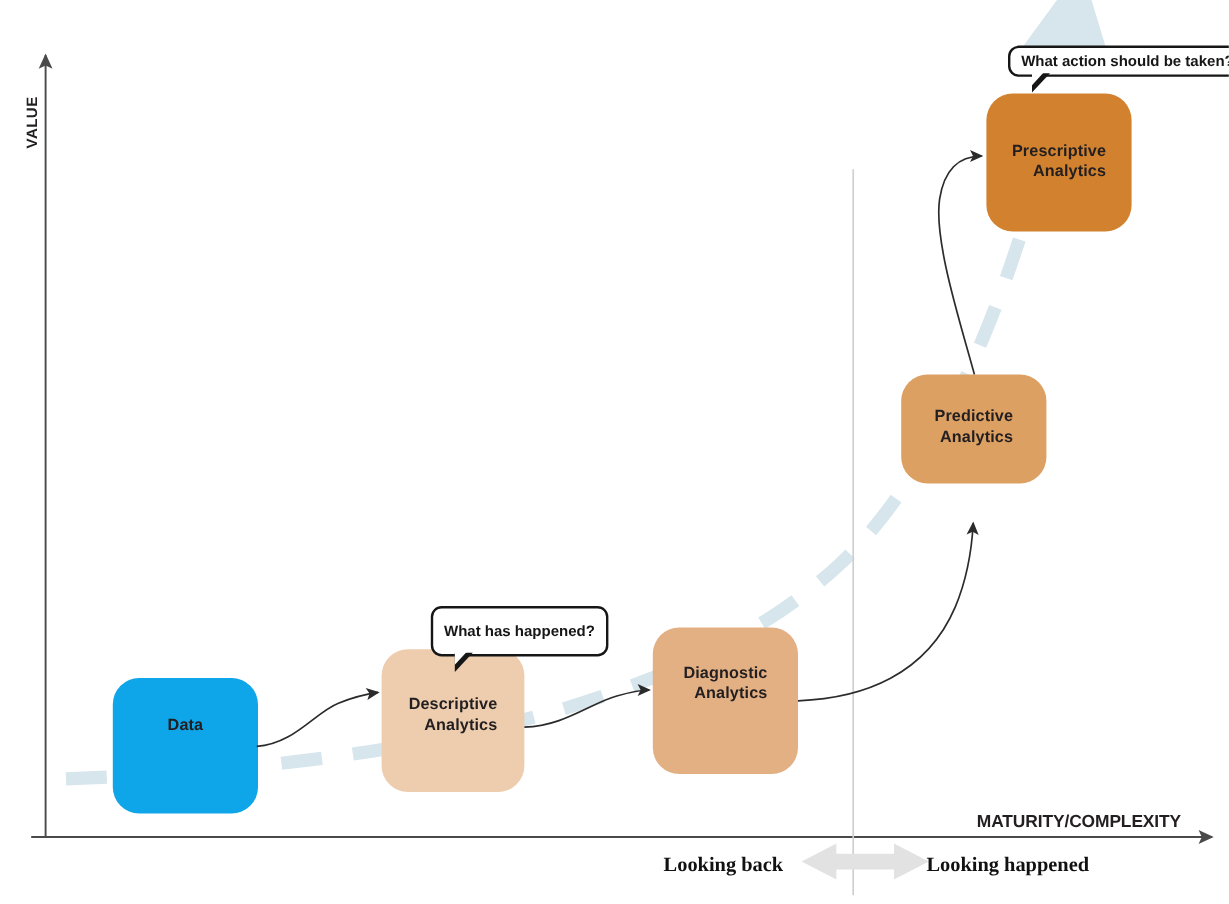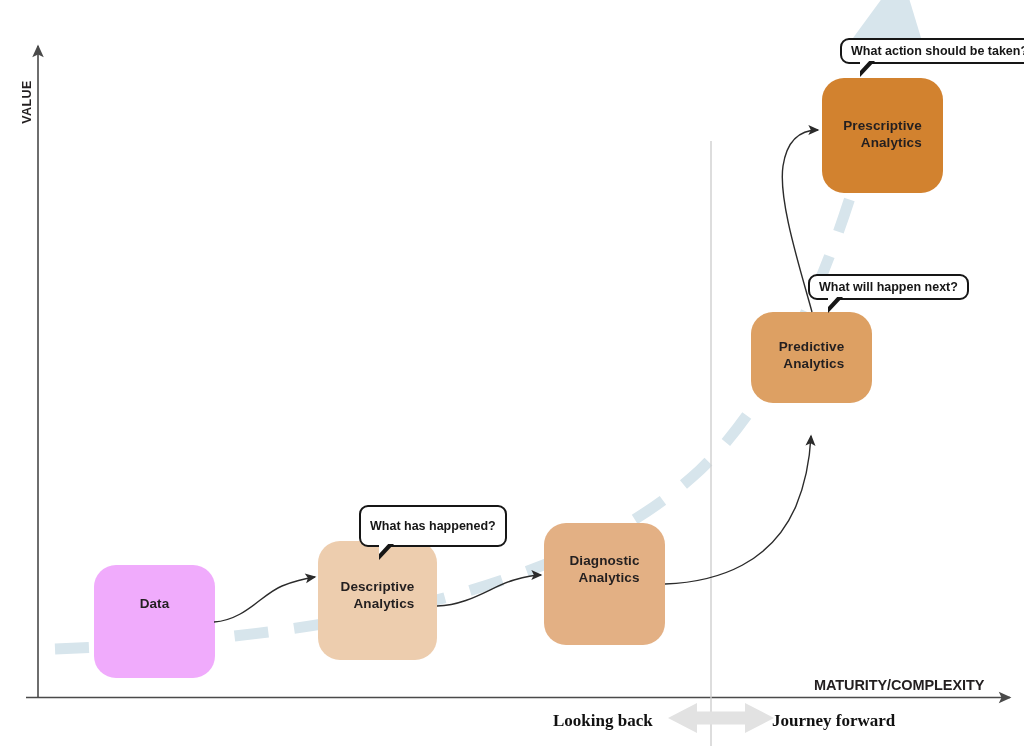--- a/index.html
+++ b/index.html
@@ -119,21 +119,21 @@
 
   <svg class="layer" id="layer-trend" viewBox="0 0 1024 753">
     <defs>
       <marker id="trendHead" markerWidth="7" markerHeight="7" refX="2.6" refY="3.5" orient="auto">
         <path d="M0,0 L7,3.5 L0,7 z" fill="#d7e5ec"></path>
       </marker>
     </defs>
     <path d="M55,649 C300,640 560,600 700,470 C800,375 865,185 893,20" fill="none" stroke="#d7e5ec" stroke-width="11" stroke-linecap="butt" stroke-dasharray="34 26" marker-end="url(#trendHead)"></path>
   </svg>
 
-  <div class="stage-box" id="box-data" style="left:94px;top:565px;width:121px;height:113px;font-size:13.5px;background:#f0abfc;">
+  <div class="stage-box" id="box-data" style="left:94px;top:565px;width:121px;height:113px;font-size:13.5px;background:#0ea5e9;">
     <span class="stage-label" style="margin-bottom:34px;">Data</span>
   </div>
 
   <div class="stage-box" id="box-descriptive" style="left:318px;top:541px;width:119px;height:119px;font-size:13.5px;background:#edcdae;">
     <span class="stage-label" style="margin-bottom:10px;">Descriptive
 Analytics</span>
   </div>
 
   <div class="stage-box" id="box-diagnostic" style="left:544px;top:523px;width:121px;height:122px;font-size:13.5px;background:#e3b084;">
     <span class="stage-label" style="margin-bottom:28px;">Diagnostic
@@ -173,28 +173,24 @@
     <line x1="711" y1="141" x2="711" y2="746" stroke="#cfcfcf" stroke-width="1.4"></line>
     <path d="M668,718 L697,703 L697,711.5 L745,711.5 L745,703 L774,718 L745,733 L745,724.5 L697,724.5 L697,733 z" fill="#e2e2e2"></path>
   </svg>
 
   <div class="bubble" style="left:359px;top:505px;height:42px;font-size:12.5px;">
     <span>What has happened?</span>
     <span class="tail" style="left:18px;"></span>
   </div>
 
 
-  <div class="bubble" style="left:808px;top:274px;height:26px;font-size:12.5px;">
-    <span>What will happen next?</span>
-    <span class="tail" style="left:18px;"></span>
-  </div>
 
   <div class="bubble" style="left:840px;top:38px;height:26px;font-size:12.5px;">
     <span>What action should be taken?</span>
     <span class="tail" style="left:18px;"></span>
   </div>
 
   <div id="y-axis-label">VALUE</div>
   <div id="x-axis-label">MATURITY/COMPLEXITY</div>
   <div class="look-text" id="looking-back">Looking back</div>
-  <div class="look-text" id="looking-forward">Journey forward</div>
+  <div class="look-text" id="looking-forward">Looking happened</div>
 
 </div>
 
 </body></html>

